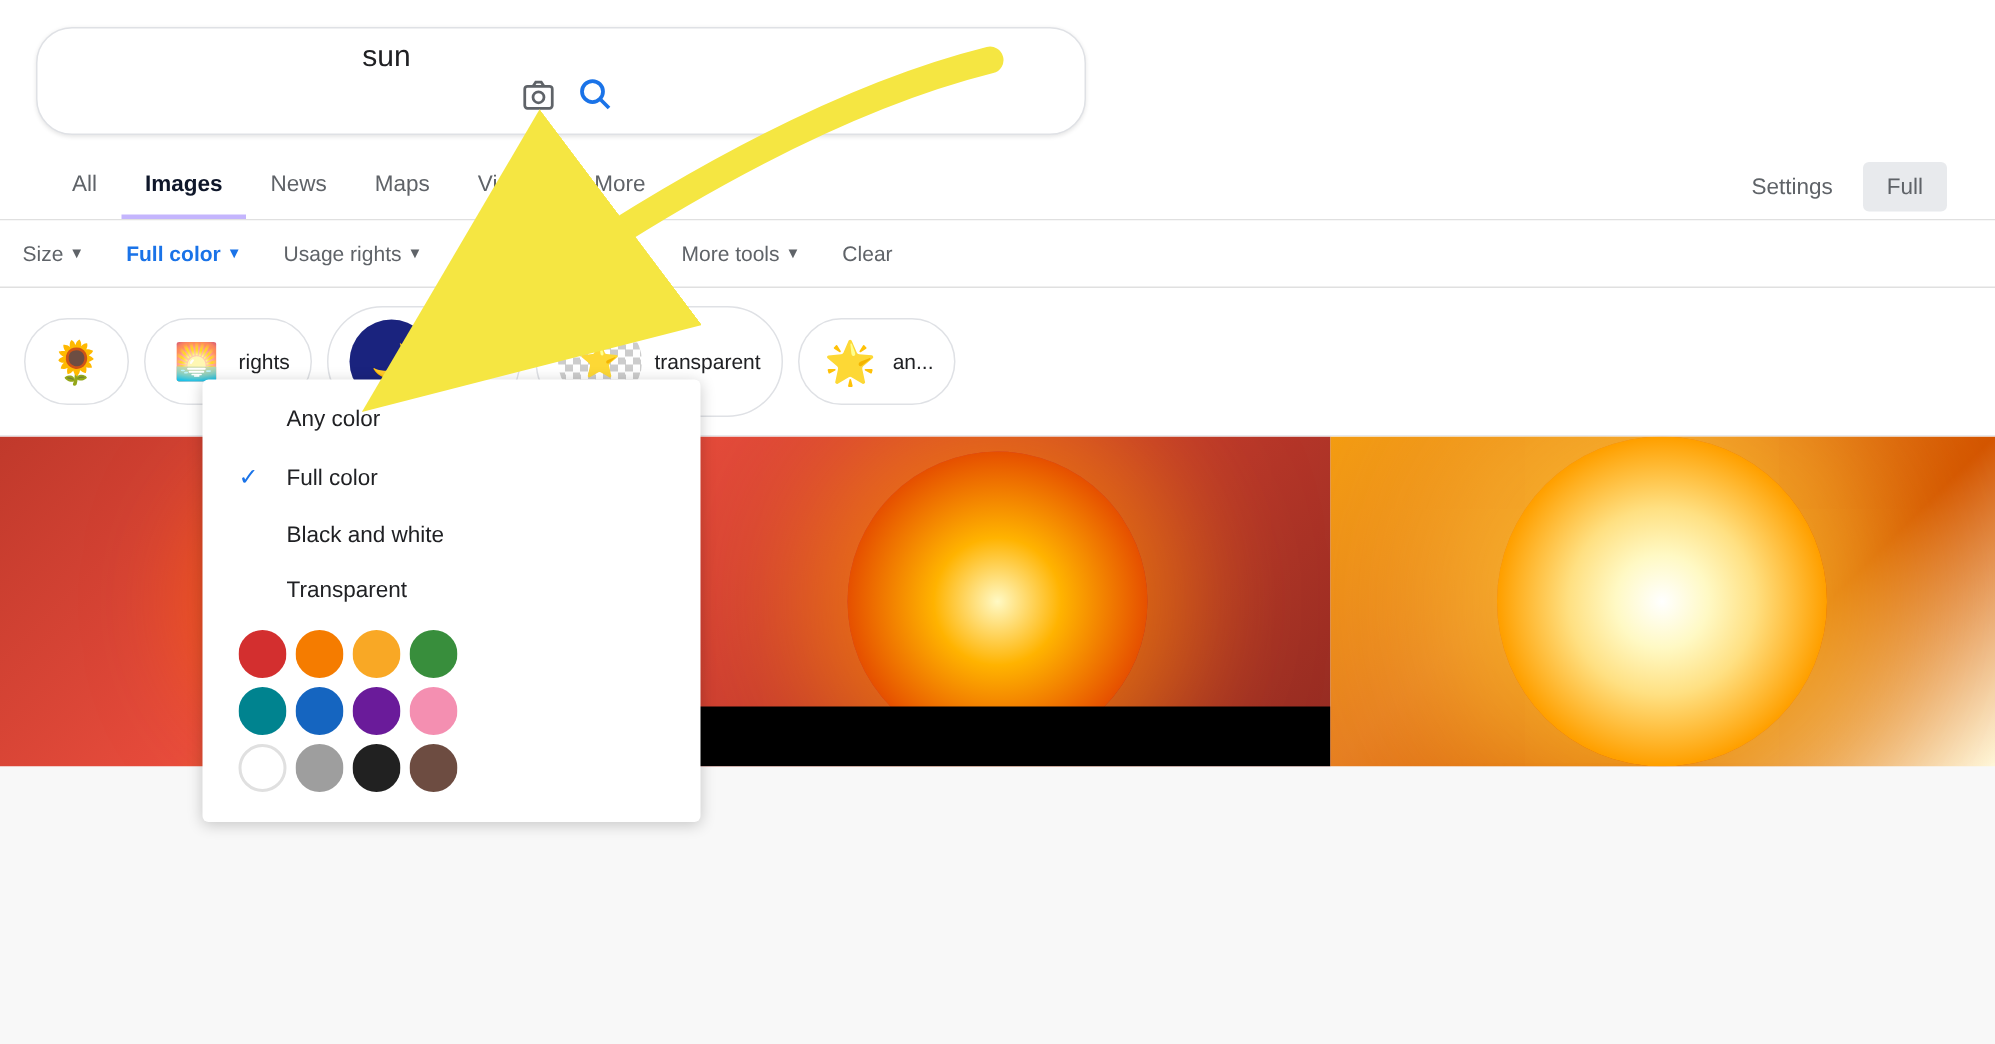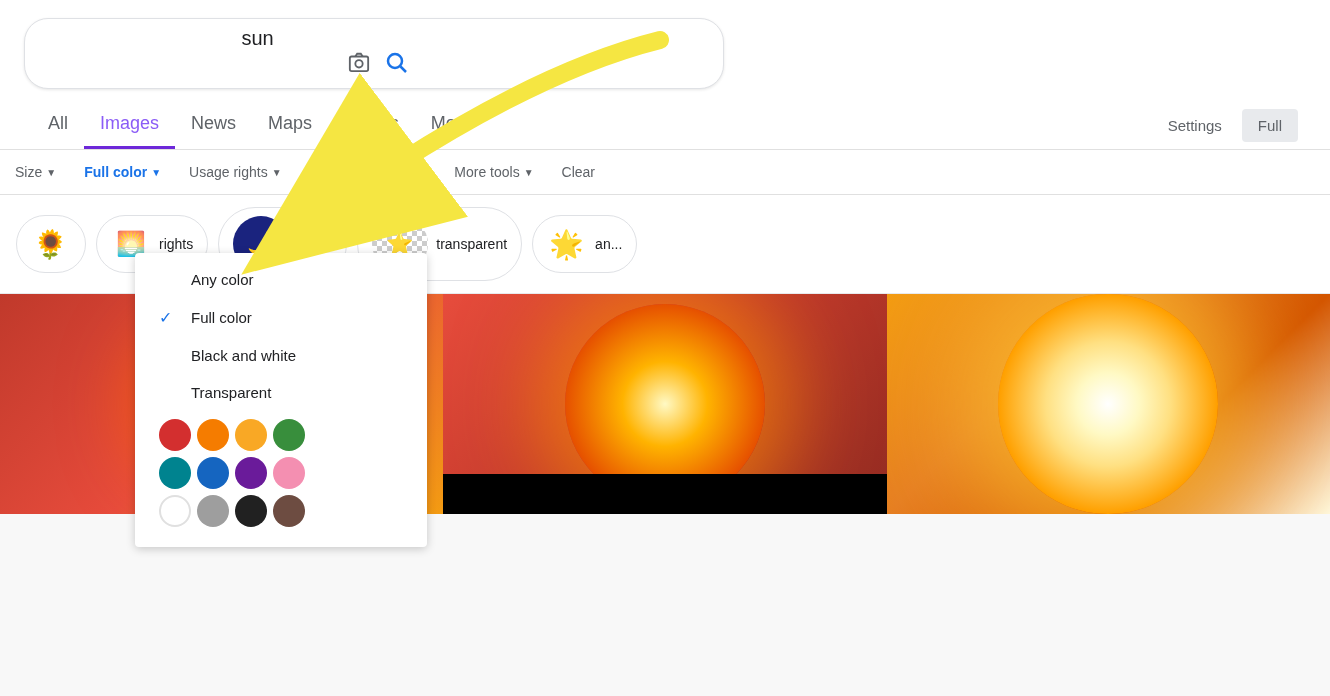--- a/index.html
+++ b/index.html
@@ -68,32 +68,32 @@
     
     .nav-tabs {
       display: flex;
       align-items: center;
       gap: 0;
       padding: 0 8px;
     }
 
     .nav-tab {
       padding: 12px 16px;
-      font-size: 18px;
+      font-size: 15px;
       color: #5f6368;
       cursor: pointer;
       border-bottom: 3px solid transparent;
       white-space: nowrap;
       user-select: none;
     }
 
     .nav-tab.active {
-      color: #8b5cf6;
-      border-bottom: 3px solid #6d28d9;
-      font-weight: 400;
+      color: #0f172a;
+      border-bottom: 3px solid #c4b5fd;
+      font-weight: 700;
     }
 
     .nav-spacer {
       flex: 1;
     }
 
     .settings-btn {
       padding: 8px 16px;
       font-size: 15px;
       color: #5f6368;
@@ -206,21 +206,21 @@
 
     .img-slot-sun1 { background: linear-gradient(135deg, #c0392b, #e74c3c, #f39c12); }
     .img-slot-sun2 { background: linear-gradient(135deg, #e74c3c, #c0392b, #922b21); }
     .img-slot-sun3 { background: linear-gradient(135deg, #f39c12, #e67e22, #d35400, #fff8dc); }
 
     
     .dropdown-menu {
       position: absolute;
       top: 253px;
       left: 135px;
-      width: 292px;
+      width: 332px;
       background: #fff;
       border-radius: 4px;
       box-shadow: 0 2px 10px rgba(0,0,0,0.2);
       z-index: 100;
       padding: 8px 0;
     }
 
     .dropdown-item {
       display: flex;
       align-items: center;

